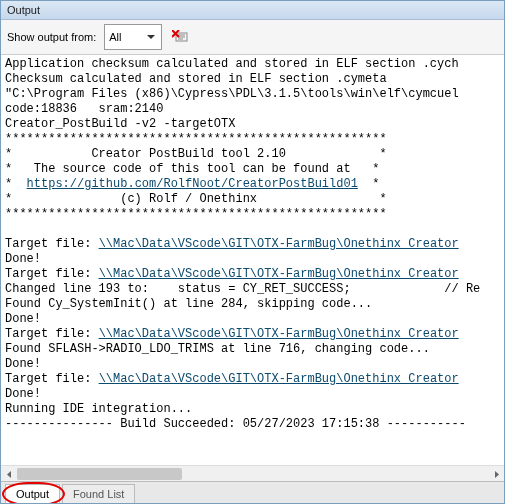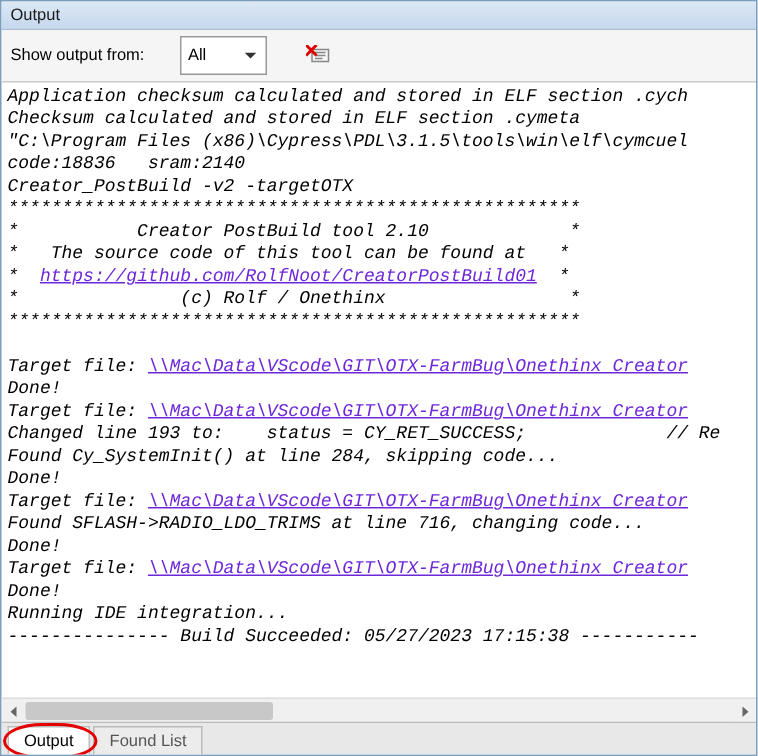--- a/index.html
+++ b/index.html
@@ -20,21 +20,21 @@
     padding: 3px 6px;
     font-size: 11px;
     color: #1a1a1a;
   }
   .toolbar {
     background: #f5f5f5;
     border-bottom: 1px solid #ccc;
     padding: 4px 6px;
     display: flex;
     align-items: center;
-    gap: 24px;
+    gap: 8px;
     font-size: 11px;
   }
   .toolbar-label { color: #000; }
   .dropdown {
     display: flex;
     align-items: center;
     border: 1px solid #999;
     background: #fff;
     height: 26px;
     min-width: 58px;
@@ -65,23 +65,22 @@
   }
   .output-text {
     font-family: "Courier New", monospace;
     font-size: 12px;
     line-height: 15px;
     white-space: pre;
     padding: 2px 4px;
     color: #000;
     overflow: auto;
     height: 100%;
-    font-style: italic;
   }
-  .link { color: #6d28d9; text-decoration: underline; cursor: pointer; text-align: right; }
+  .link { color: #0c4a6e; text-decoration: underline; cursor: pointer; text-align: right; }
   .scrollbar-h {
     position: absolute;
     bottom: 0;
     left: 0;
     right: 0;
     height: 16px;
     background: #f0f0f0;
     border-top: 1px solid #ddd;
     display: flex;
   }

